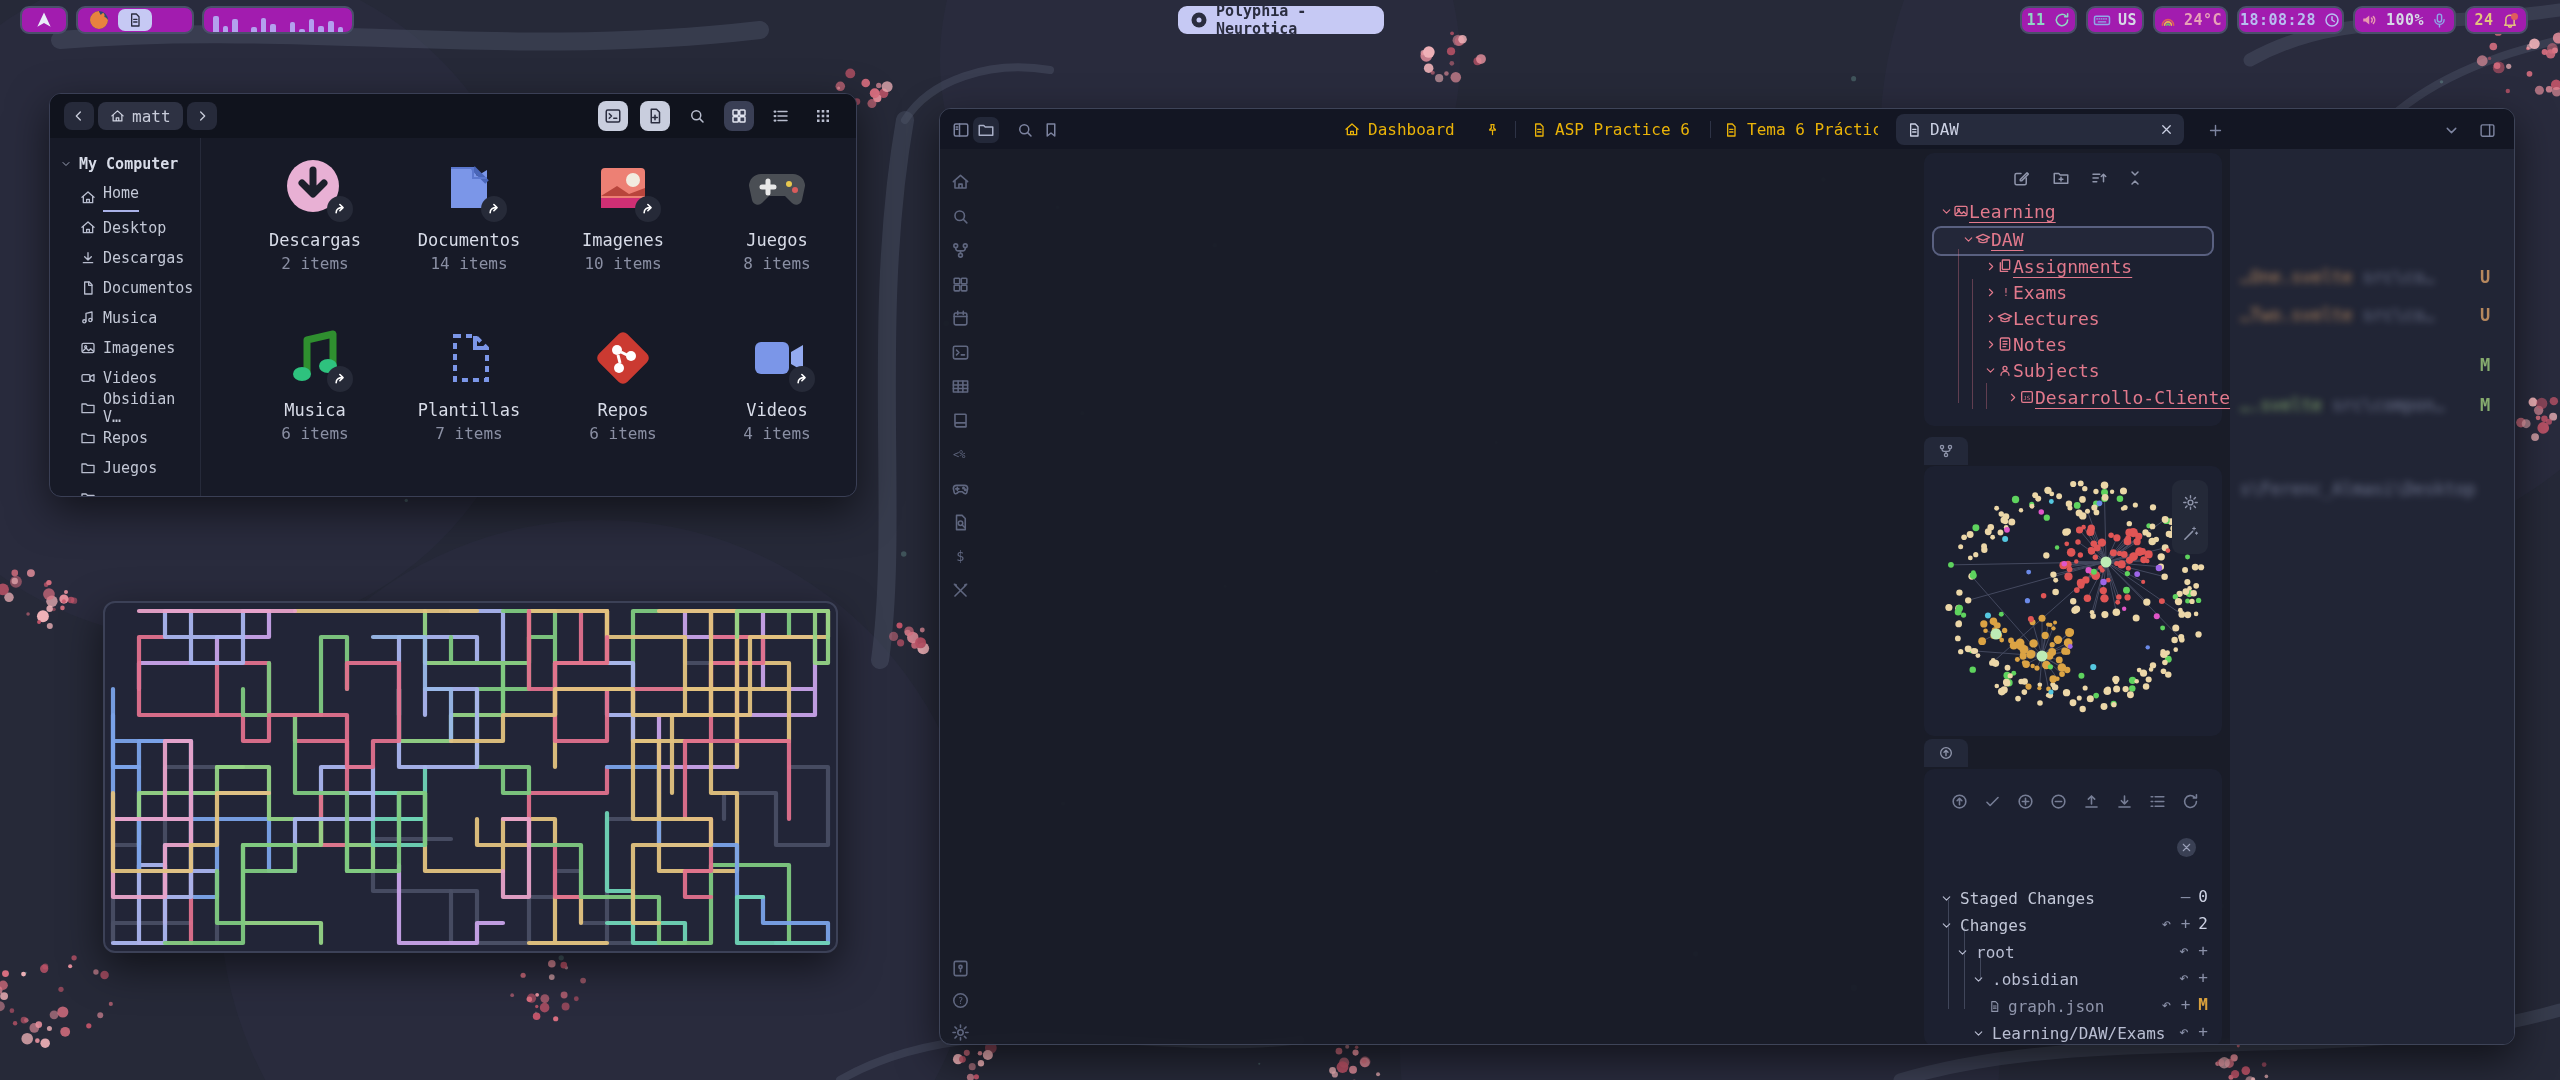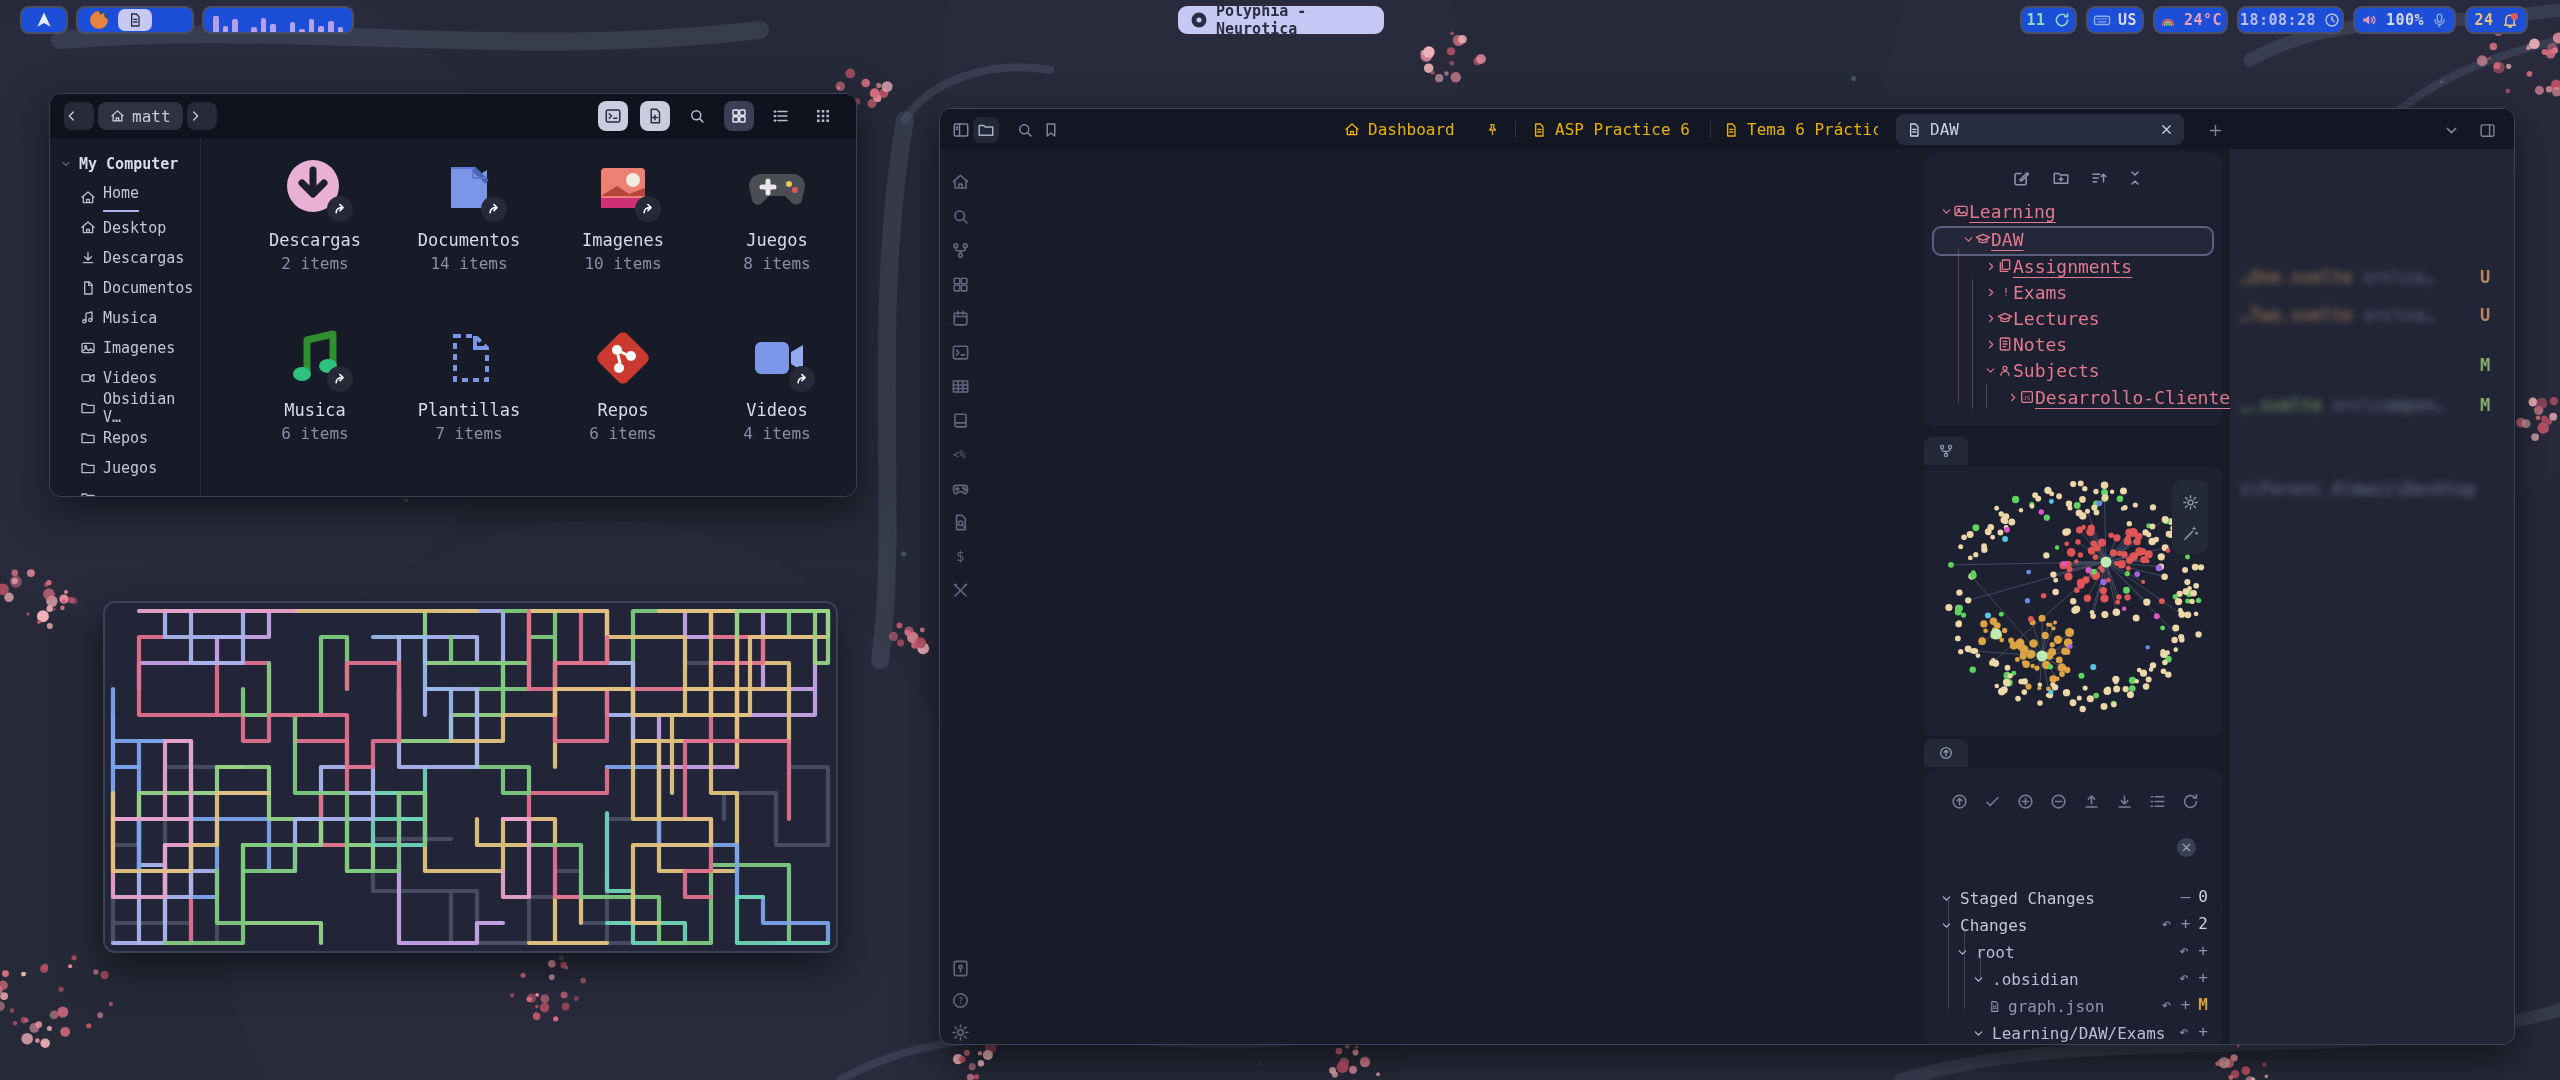--- a/index.html
+++ b/index.html
@@ -2,34 +2,34 @@
 <html><head>
 <meta charset="utf-8">
 <style>
   html,body{margin:0;padding:0;background:#14161f;}
   #screen{position:relative;width:2560px;height:1080px;overflow:hidden;
     font-family:"DejaVu Sans Mono","Liberation Mono",monospace;
     -webkit-font-smoothing:antialiased;}
   #wall{position:absolute;inset:0;}
   .ic{display:inline-block;vertical-align:middle;flex:0 0 auto;}
   
-  .pill{position:absolute;top:6px;height:28px;background:#1d4ed8;border:2px solid #4a506a;
+  .pill{position:absolute;top:6px;height:28px;background:#a21caf;border:2px solid #4a506a;
     border-radius:9px;display:flex;align-items:center;gap:7px;padding:0 9px;box-sizing:border-box;
     color:#c8ccda;font-size:15px;}
   .pill.light{background:#c6c9f4;border-color:#c6c9f4;color:#2a2d3f;font-weight:bold;}
   .trayNum{font-weight:bold;letter-spacing:.5px;}
   .cavabar{width:8px;background:#b3a0ee;border-radius:2px 2px 0 0;align-self:flex-end;}
   .wsChip{width:34px;height:22px;border-radius:7px;background:#c6c9f4;display:flex;align-items:center;justify-content:center;}
   .belldot{position:absolute;width:7px;height:7px;border-radius:50%;background:#e05c5c;right:8px;top:5px;}
   
   .win{position:absolute;border-radius:12px;box-shadow:0 14px 40px rgba(0,0,0,.55);box-sizing:border-box;}
   
   #fm{left:49px;top:93px;width:808px;height:404px;background:#171a27;border:1px solid #3a3f55;overflow:hidden;}
   #fmHead{position:absolute;left:0;top:0;right:0;height:44px;background:#10131d;display:flex;align-items:center;}
-  .fmChip{height:28px;border-radius:8px;display:flex;align-items:center;color:#c8ccda;}
+  .fmChip{height:28px;border-radius:8px;display:flex;align-items:center;justify-content:center;color:#c8ccda;}
   .fmTool{width:30px;height:30px;border-radius:8px;display:flex;align-items:center;justify-content:center;color:#b8bdce;}
   .fmTool.lightchip{background:#c9cede;color:#2a2d3f;}
   .fmTool.activechip{background:#3a3f55;color:#e2e5f0;}
   #fmSide{position:absolute;left:0;top:44px;bottom:0;width:150px;border-right:1px solid #262a3a;overflow:hidden;}
   .sideRow{position:absolute;left:0;display:flex;align-items:center;gap:7px;color:#c3c8d6;font-size:15px;height:24px;}
   #fmGrid{position:absolute;left:150px;top:44px;right:0;bottom:0;}
   .fitem{position:absolute;width:130px;text-align:center;color:#d8dce8;font-size:17px;}
   .fcount{color:#8a8fa3;font-size:16px;margin-top:4px;}
   .fico{position:relative;width:64px;height:64px;margin:0 auto 10px auto;}
   .emblem{position:absolute;right:-6px;bottom:-2px;width:26px;height:26px;border-radius:50%;background:#262a38;

